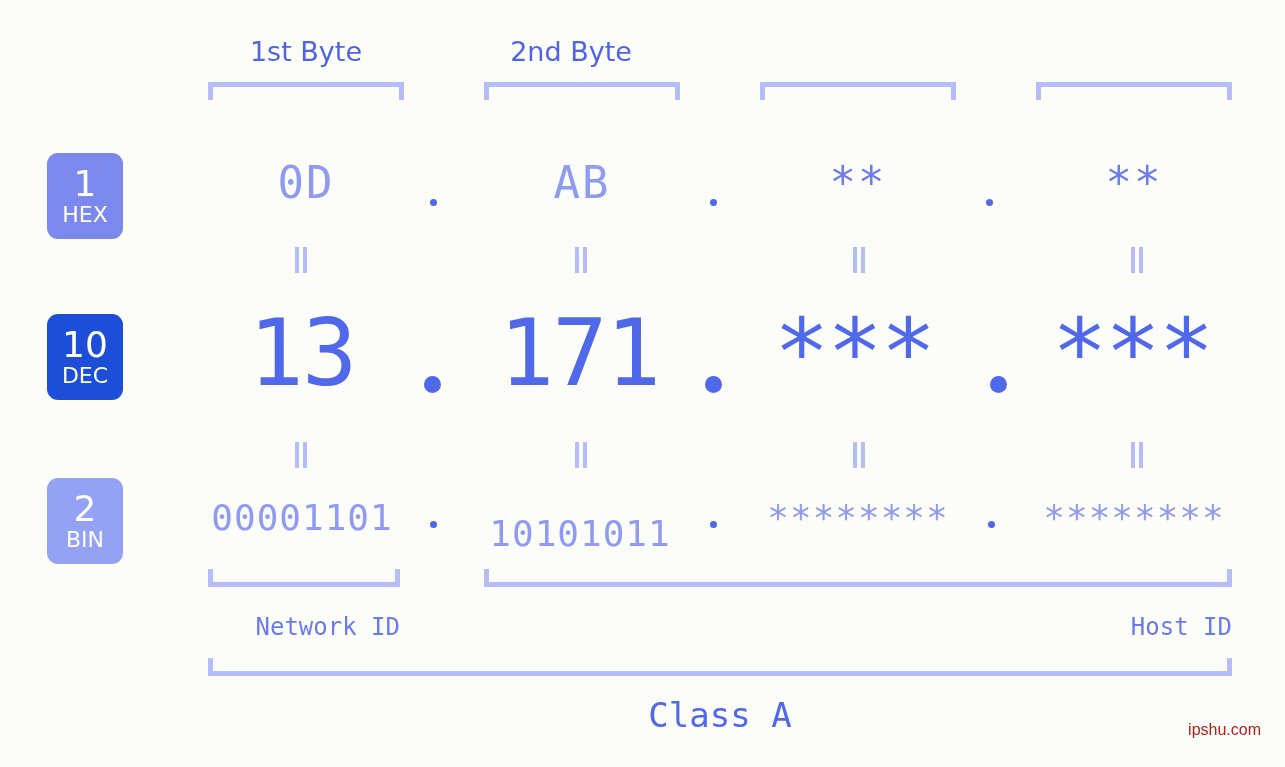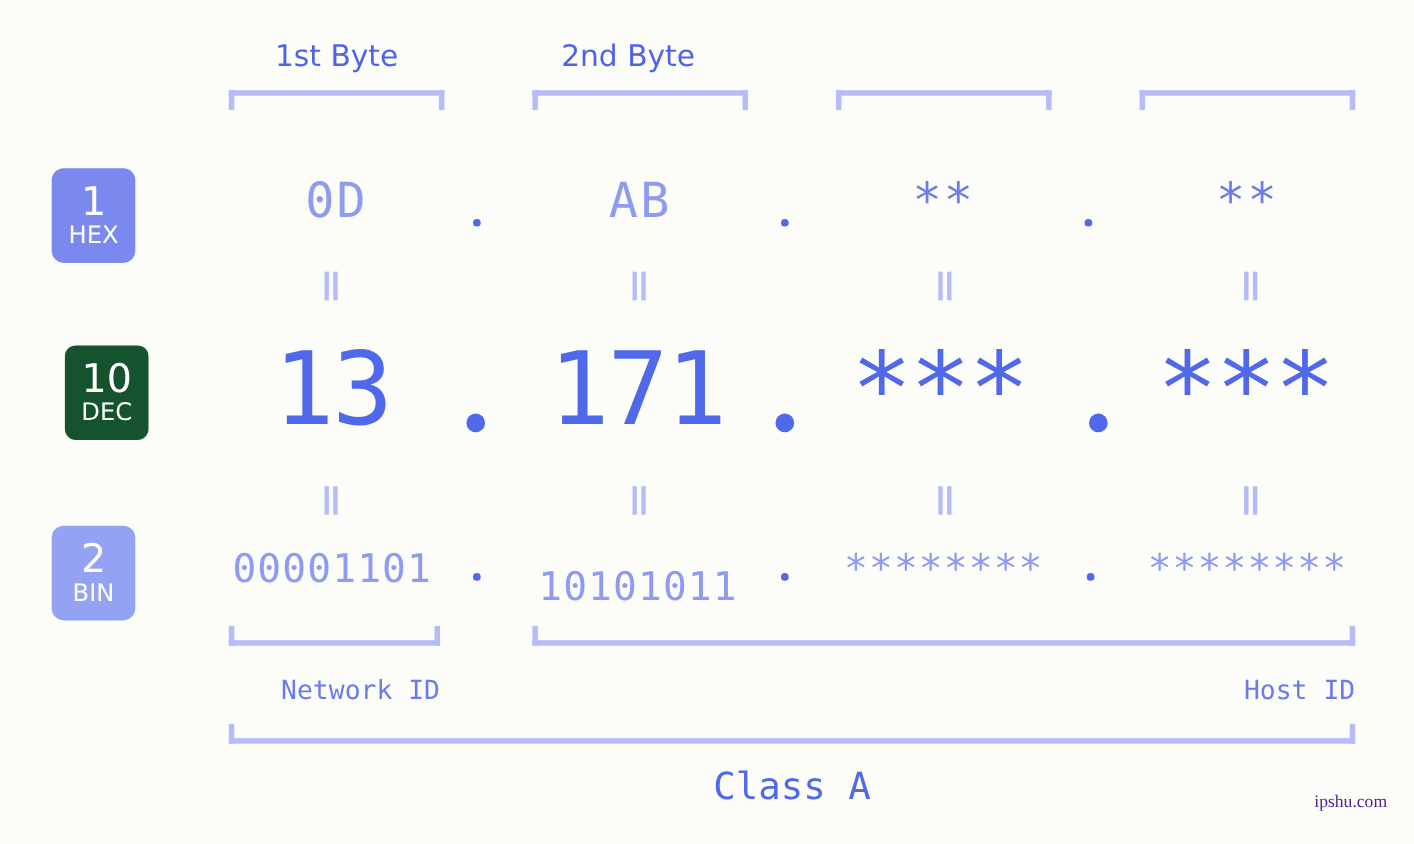--- a/index.html
+++ b/index.html
@@ -148,43 +148,43 @@
     font-family: "DejaVu Sans Mono", monospace;
     font-size: 34px;
     text-align: center;
     white-space: nowrap;
   }
 
   .watermark {
     position: absolute;
     right: 24px;
     bottom: 28px;
-    color: #4c1d95;
-    font-family: Liberation Serif, serif;
+    color: #b91c1c;
+    font-family: Liberation Sans, sans-serif;
     font-size: 16px;
   }
 </style>
 </head>
 <body>
 
 <div id="canvas">
 
   <div class="byte-header" style="left:208px; top:36px; width:196px;">1st Byte</div>
   <div class="byte-header" style="left:473px; top:36px; width:196px;">2nd Byte</div>
 
   <div class="bracket down" style="left:208px; top:82px; width:196px; height:18px;"></div>
   <div class="bracket down" style="left:484px; top:82px; width:196px; height:18px;"></div>
   <div class="bracket down" style="left:760px; top:82px; width:196px; height:18px;"></div>
   <div class="bracket down" style="left:1036px; top:82px; width:196px; height:18px;"></div>
 
   <div class="badge" style="left:47px; top:153px; background:#7b88ed;">
     <div class="num">1</div>
     <div class="lbl">HEX</div>
   </div>
-  <div class="badge" style="left:59px; top:314px; background:#14532d;border-radius:10px;">
+  <div class="badge" style="left:47px; top:314px; background:#1d4ed8;">
     <div class="num">10</div>
     <div class="lbl">DEC</div>
   </div>
   <div class="badge" style="left:47px; top:478px; background:#93a2f3;">
     <div class="num">2</div>
     <div class="lbl">BIN</div>
   </div>
 
   <div class="cell hex-val" style="left:208px; top:157px; width:196px;">0D</div>
   <div class="dot small" style="left:430px; top:199px;"></div>

